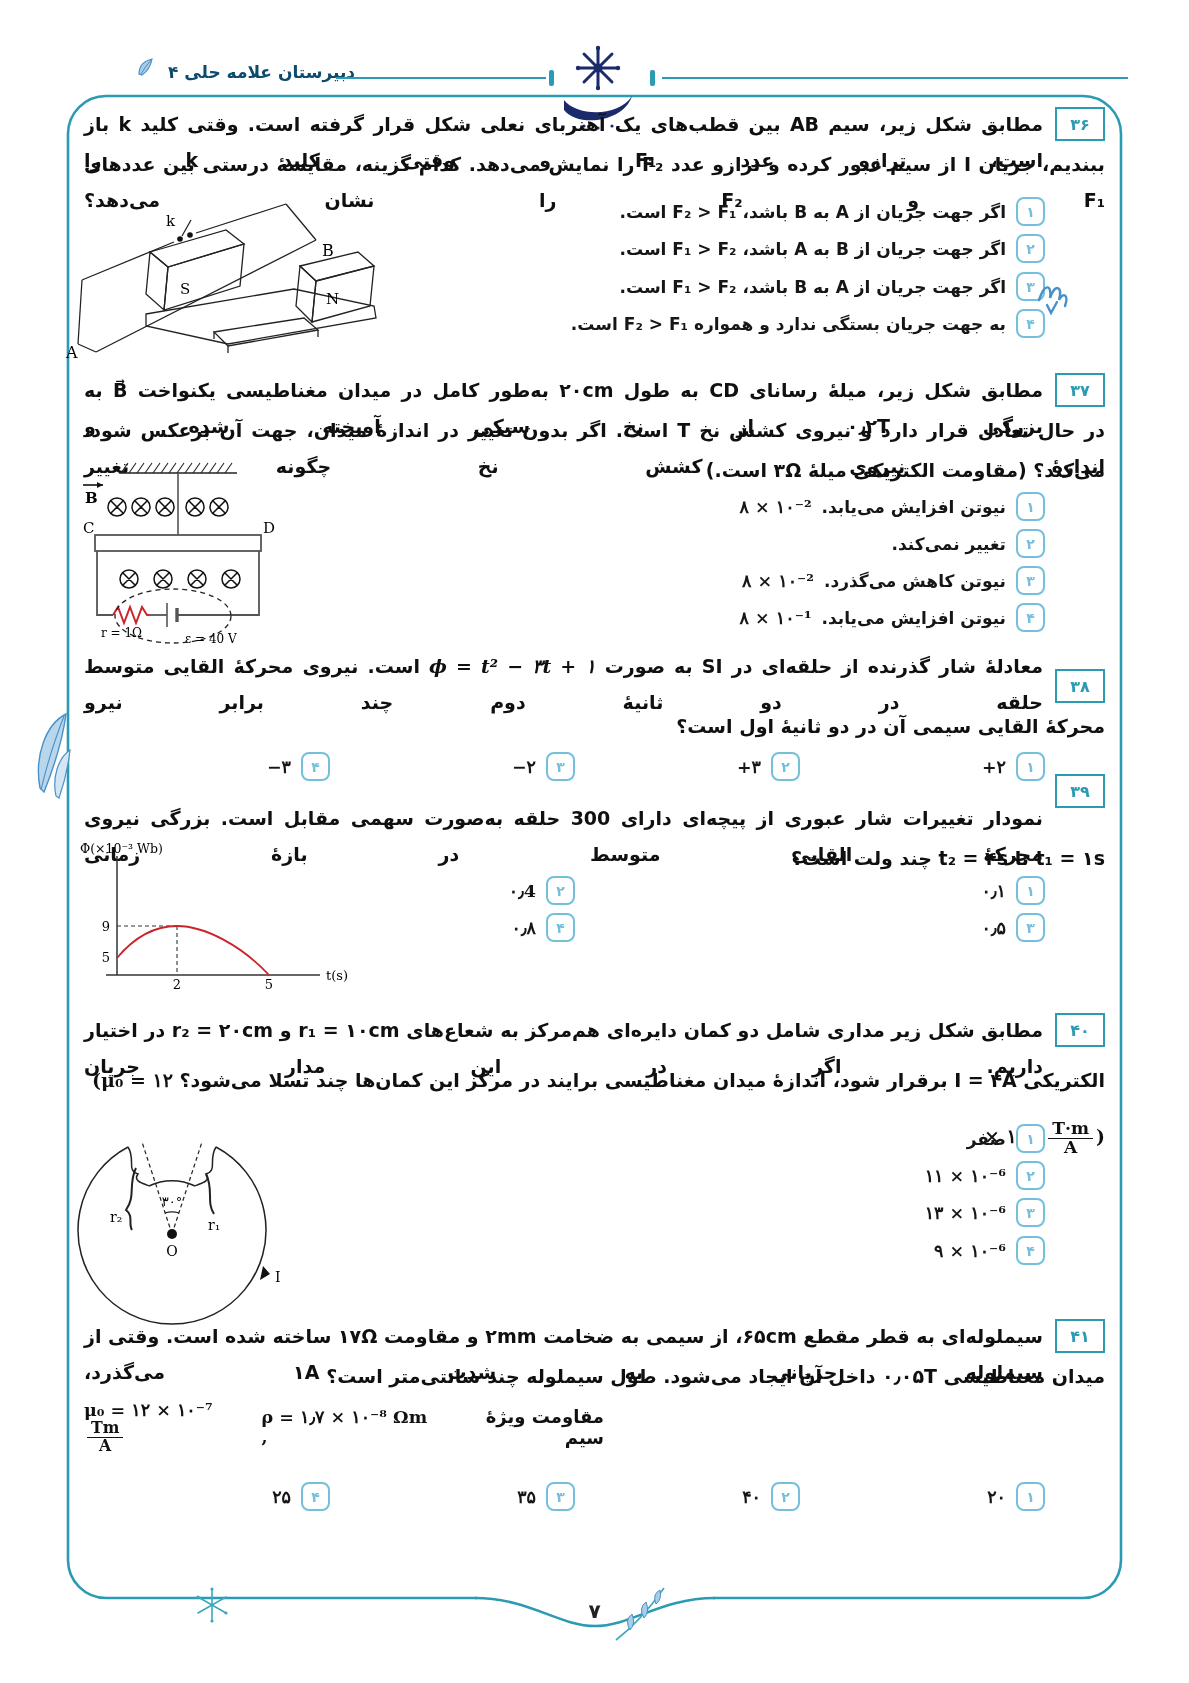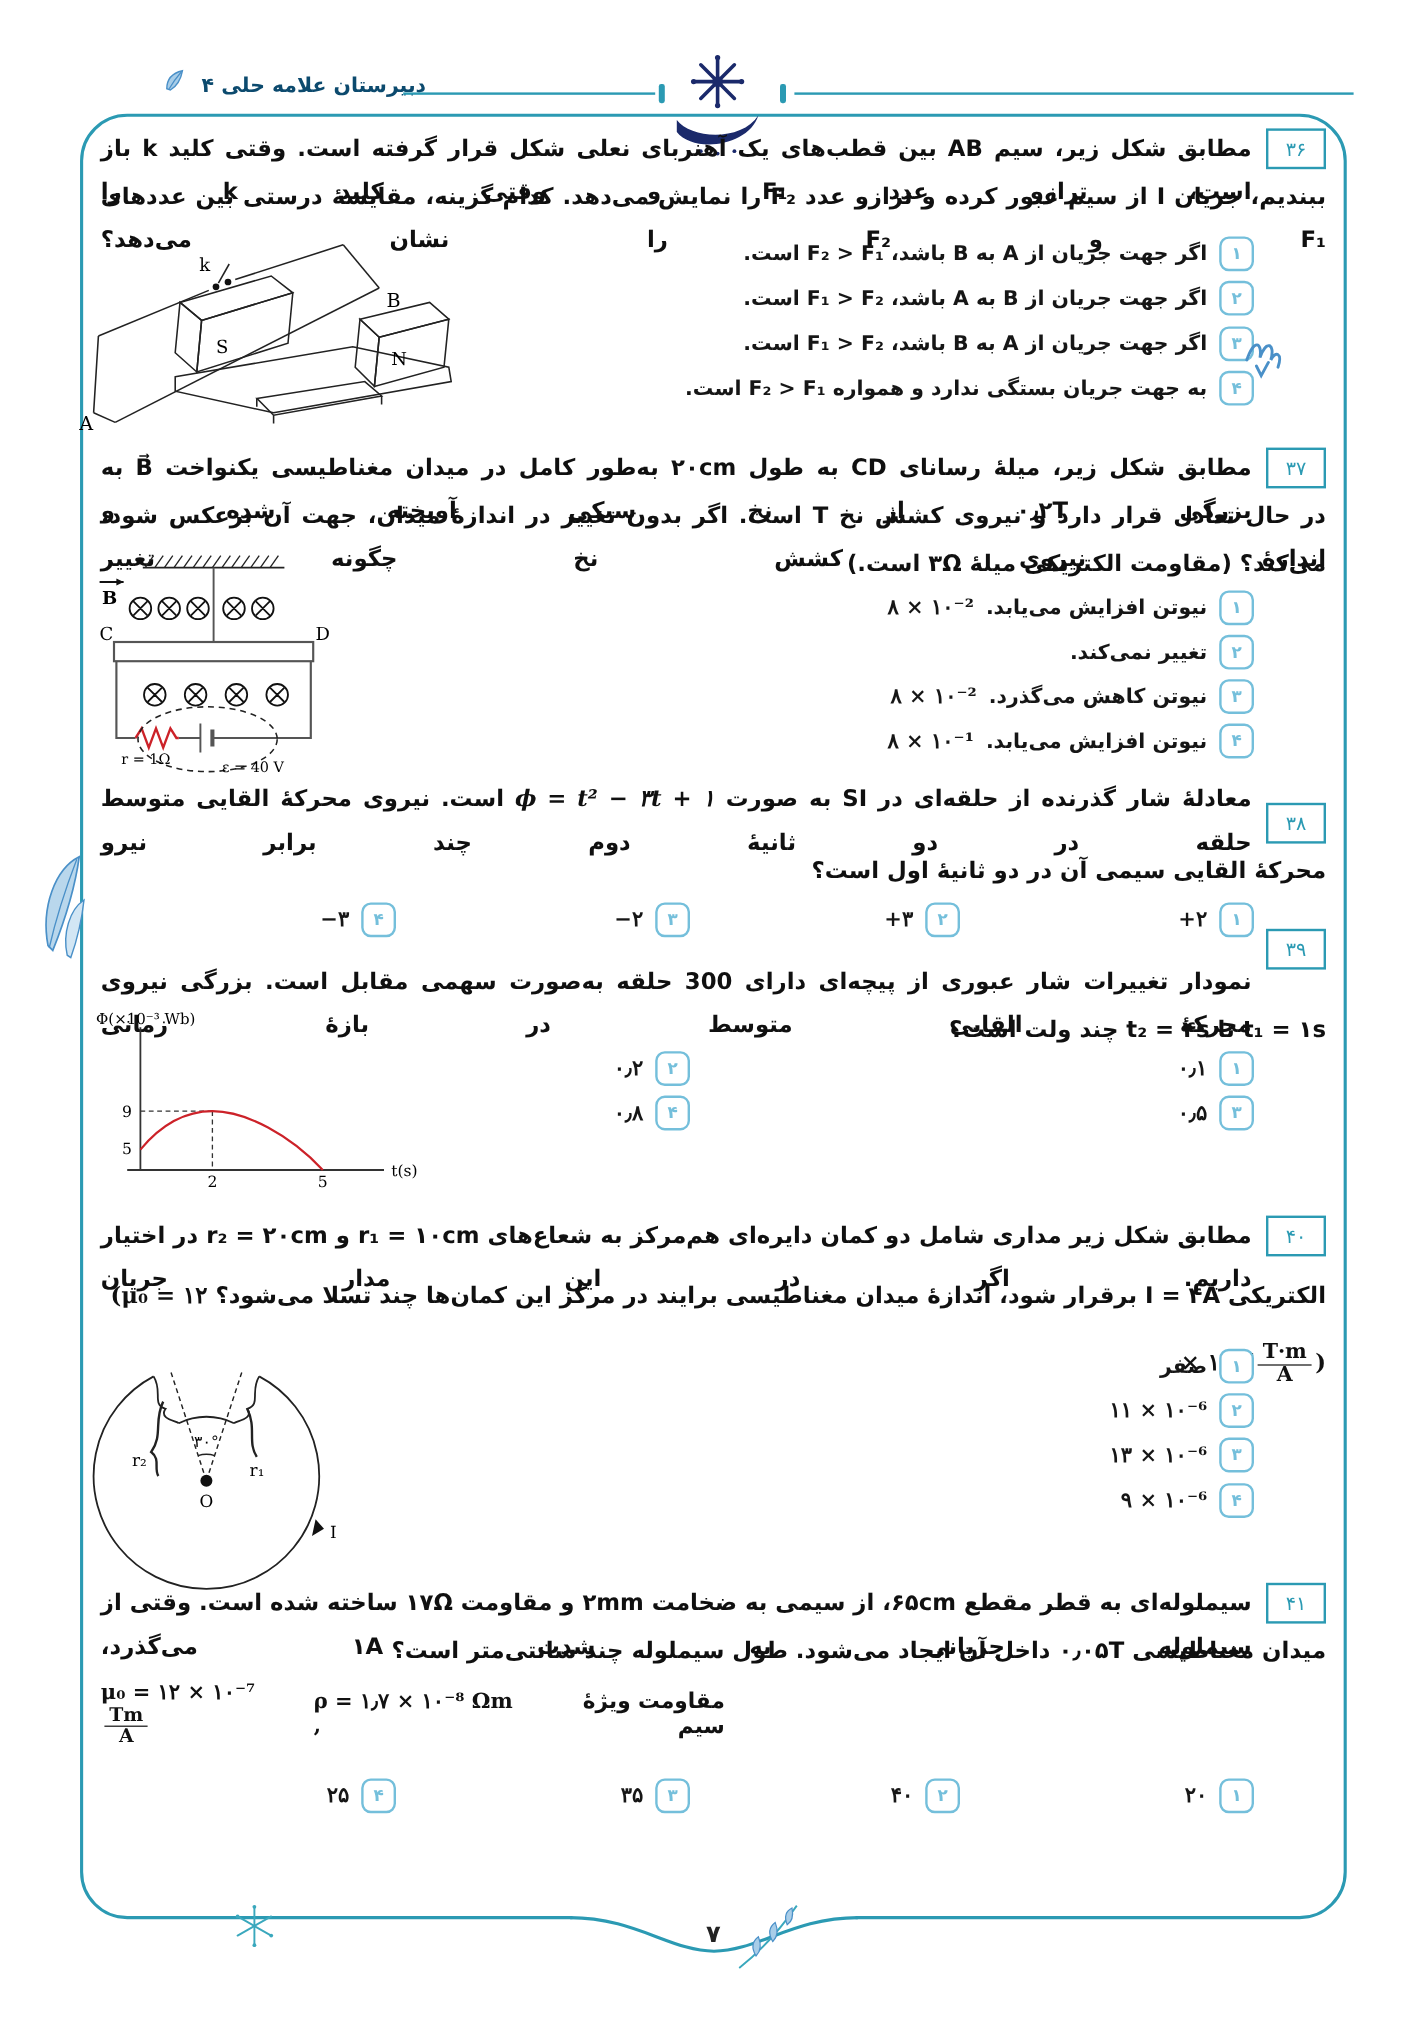--- a/index.html
+++ b/index.html
@@ -9,21 +9,21 @@
   .abs{position:absolute}
   
   .tline{position:absolute;left:84px;right:84px;direction:rtl;font-size:19px;font-weight:700;
          line-height:36px;color:#101010}
   .just{text-align:justify;text-align-last:justify}
   .rt{text-align:right}
   .ind{padding-right:62px}
   .m{direction:ltr;unicode-bidi:isolate;font-family:"DejaVu Serif","Liberation Serif",serif;font-style:italic;font-weight:600}
   
   .qnum{position:absolute;right:84px;width:46px;height:30px;border:2.4px solid #2b9ab3;border-radius:0;
-        background:#fff;color:#2b9ab3;font-size:16px;font-weight:400;display:flex;align-items:center;justify-content:center}
+        background:#fff;color:#2b9ab3;font-size:16px;font-weight:700;display:flex;align-items:center;justify-content:center}
   
   .opt{position:absolute;direction:rtl;display:flex;align-items:center;gap:10px;font-size:17px;font-weight:700;color:#161616}
   .ob{flex:none;width:25px;height:25px;border:2.3px solid #74bfdb;border-radius:8px;color:#74bfdb;background:#fff;
       display:flex;align-items:center;justify-content:center;font-size:14px;font-weight:700}
   .omath{direction:ltr;unicode-bidi:isolate;font-family:"DejaVu Serif","Liberation Serif",serif;font-size:17.5px;font-weight:600}
   .otext{white-space:nowrap}
   .omath:empty,.otext:empty{display:none}
   
   .frac{display:inline-flex;flex-direction:column;align-items:center;vertical-align:middle;line-height:1.05;font-size:0.9em;margin:0 3px}
   .frac .fn{border-bottom:1.5px solid #111;padding:0 4px}
@@ -250,21 +250,21 @@
   <div class="qnum" style="top:774px">۳۹</div>
   <div class="tline just ind" style="top:800px">نمودار تغییرات شار عبوری از پیچه‌ای دارای 300 حلقه به‌صورت سهمی مقابل است. بزرگی نیروی محرکهٔ القایی متوسط در بازهٔ زمانی</div>
   <div class="tline rt" style="top:840px">t₁ = ۱s تا t₂ = ۴s چند ولت است؟</div>
 
   <div class="opt" style="top:876px;right:144px">
     <span class="ob">۱</span>
     <span class="omath">۰٫۱</span>
   </div>
   <div class="opt" style="top:876px;right:614px">
     <span class="ob">۲</span>
-    <span class="omath">۰٫۲</span>
+    <span class="omath">۰٫4</span>
   </div>
   <div class="opt" style="top:913px;right:144px">
     <span class="ob">۳</span>
     <span class="omath">۰٫۵</span>
   </div>
   <div class="opt" style="top:913px;right:614px">
     <span class="ob">۴</span>
     <span class="omath">۰٫۸</span>
   </div>
 

